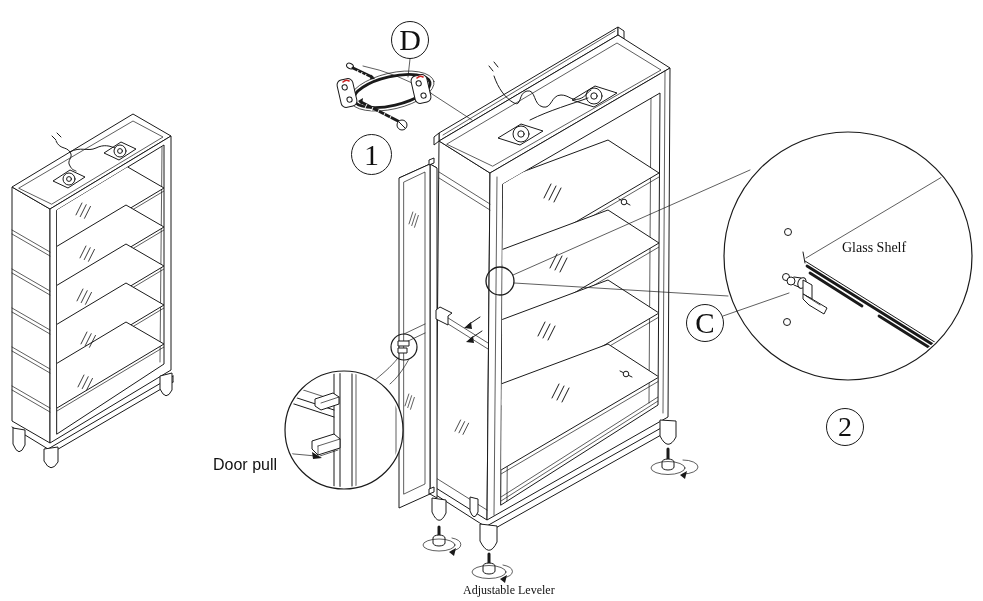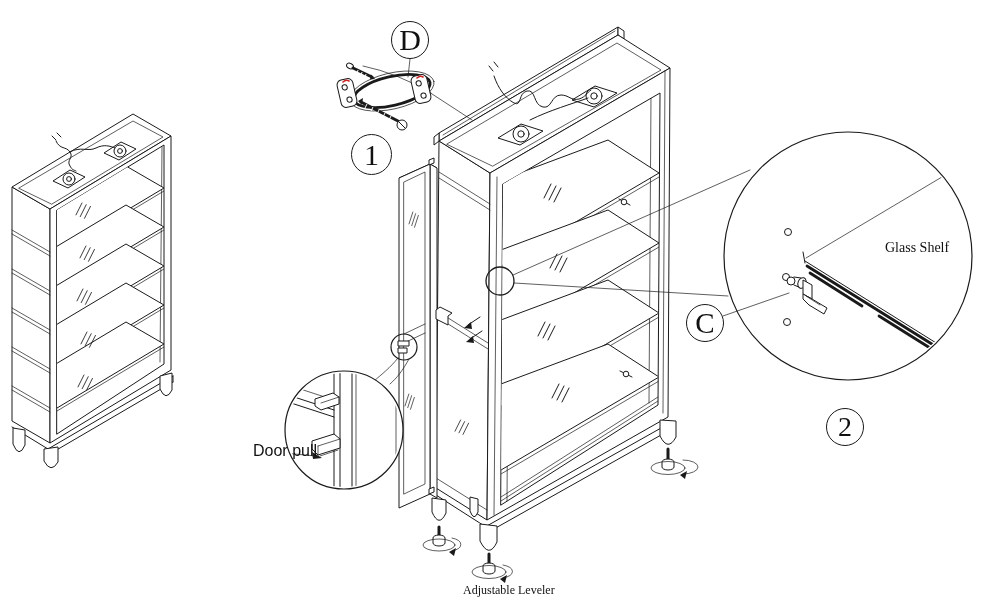--- a/index.html
+++ b/index.html
@@ -284,19 +284,19 @@
 </svg>
 
 <div class="callout" style="left:391px;top:21px;width:38px;height:38px;font-size:30px;">D</div>
 
 <div class="callout" style="left:351px;top:134px;width:41px;height:41px;font-size:30px;">1</div>
 
 <div class="callout" style="left:686px;top:304px;width:38px;height:38px;font-size:29px;">C</div>
 
 <div class="callout" style="left:826px;top:408px;width:38px;height:38px;font-size:28px;">2</div>
 
-<span class="lbl serif" style="left:885px;top:240px;font-size:14px;">Glass Shelf</span>
-
-<span class="lbl sans" style="left:213px;top:442px;font-size:16px;margin-left:40px;">Door pull</span>
+<span class="lbl serif" style="left:842px;top:240px;font-size:14px;">Glass Shelf</span>
+
+<span class="lbl sans" style="left:213px;top:456px;font-size:16px;">Door pull</span>
 
 <span class="lbl serif" style="left:463px;top:583px;font-size:12px;">Adjustable Leveler</span>
 
 </div>
 
 </body></html>

